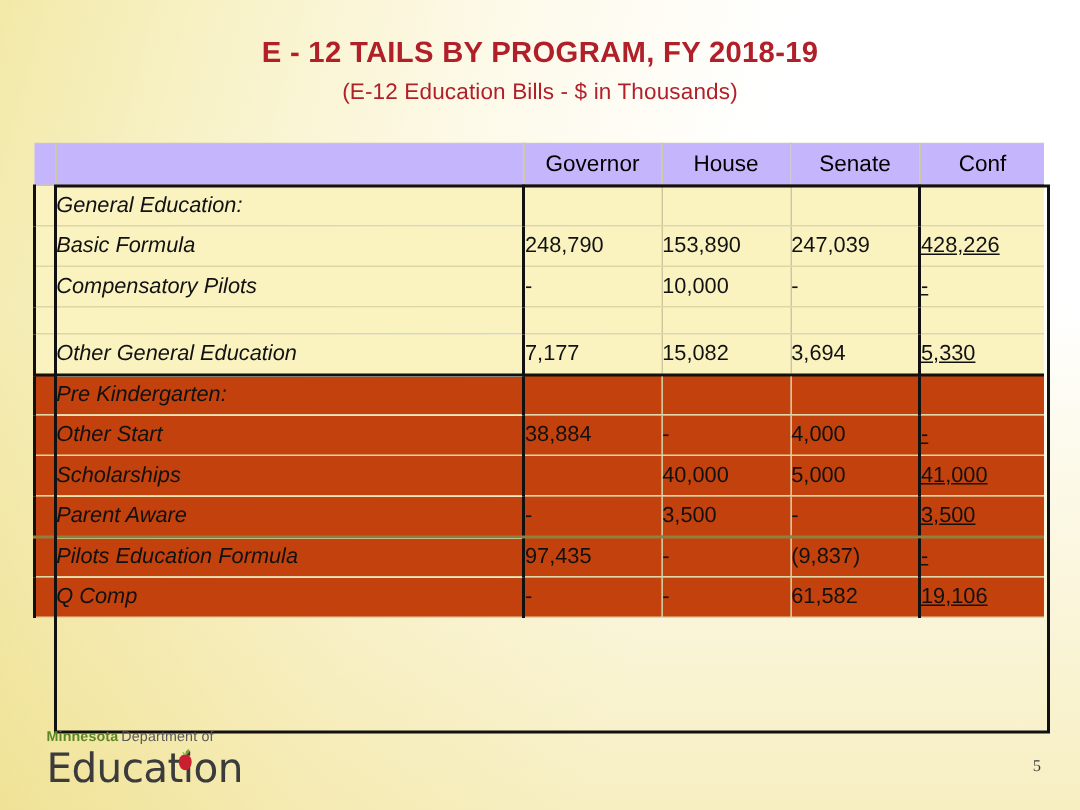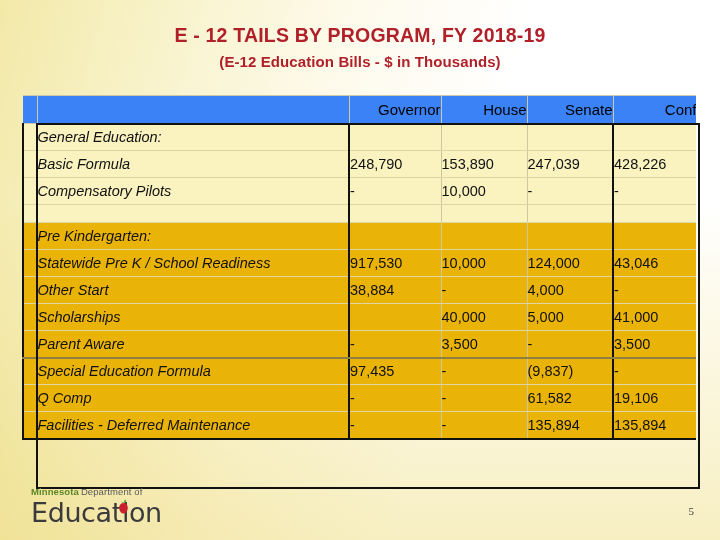--- a/index.html
+++ b/index.html
@@ -41,21 +41,21 @@
     line-height: 1.16;
   }
   #title-main {
     font-size: 19.5px;
     font-weight: bold;
     color: #b11f29;
     letter-spacing: 0.2px;
   }
   #title-sub {
     font-size: 15px;
-    font-weight: bold;
+    font-weight: normal;
     color: #b11f29;
     margin-top: 6px;
     letter-spacing: 0.1px;
   }
 
   
   #budget-table-wrap {
     position: absolute;
     left: 22px;
     top: 95px;
@@ -81,25 +81,25 @@
   
   col.c-gutter { width: 14px; }
   col.c-label  { width: 312px; }
   col.c-gov    { width: 92px; }
   col.c-house  { width: 86px; }
   col.c-sen    { width: 86px; }
   col.c-conf   { width: 84px; }
 
   
   tr.header-row td, tr.header-row th {
-    background: #3b82f6;
+    background: #c4b5fd;
     height: 28px;
     font-weight: bold;
     font-size: 15px;
-    text-align: right;
+    text-align: center;
     color: #000;
     border-top: 1px solid #cdc8a8;
     border-bottom: 1px solid #6b6445;
   }
   tr.header-row td.hdr-gutter,
   tr.header-row td.hdr-label {
     border-bottom: 1px solid #cdc8a8;
   }
   tr.header-row td.hdr-gutter { border-right: 1px solid #cdc8a8; }
   tr.header-row td.hdr-label  { border-right: 1px solid #cdc8a8; }
@@ -120,28 +120,29 @@
     border-left: 2px solid #111111;
   }
   td.num {
     padding-right: 7px;
     white-space: nowrap;
     border-right: 1px solid #cfc79c;
   }
   td.num.conf {
     border-right: 2px solid #a3a3a3;
     padding-right: 9px;
+    text-decoration: underline;
   }
   td.num.sen {
     border-right: 2px solid #111111;
   }
 
   
   tr.band-light td { background: #faf3c0; }
-  tr.band-bright td { background: #eab308; }
+  tr.band-bright td { background: #c2410c; }
 
   
   tr.row td { height: 27px; border-bottom: 1px solid #ded6a6; }
   tr.row.spacer td { height: 18px; }
   tr.row.section-head td { font-weight: bold; }
 
   
   tr.thick-below td { border-bottom: 2px solid #111111; }
   tr.thick-below-soft td { border-bottom: 2px solid #8d8040; }
   tr.row.last td { border-bottom: 2px solid #111111; }
@@ -268,38 +269,38 @@
             <td class="num conf">-</td>
           </tr>
           <tr class="row band-light spacer">
             <td class="gutter"></td>
             <td class="lbl"></td>
             <td class="num gov"></td>
             <td class="num house"></td>
             <td class="num sen"></td>
             <td class="num conf"></td>
           </tr>
+          <tr class="row band-light thick-below">
+            <td class="gutter"></td>
+            <td class="lbl">Other General Education</td>
+            <td class="num gov">7,177</td>
+            <td class="num house">15,082</td>
+            <td class="num sen">3,694</td>
+            <td class="num conf">5,330</td>
+          </tr>
           <tr class="row band-bright section-head">
             <td class="gutter"></td>
             <td class="lbl">Pre Kindergarten:</td>
             <td class="num gov"></td>
             <td class="num house"></td>
             <td class="num sen"></td>
             <td class="num conf"></td>
           </tr>
           <tr class="row band-bright">
             <td class="gutter"></td>
-            <td class="lbl">Statewide Pre K / School Readiness</td>
-            <td class="num gov">917,530</td>
-            <td class="num house">10,000</td>
-            <td class="num sen">124,000</td>
-            <td class="num conf">43,046</td>
-          </tr>
-          <tr class="row band-bright">
-            <td class="gutter"></td>
             <td class="lbl"> Other Start</td>
             <td class="num gov">38,884</td>
             <td class="num house">-</td>
             <td class="num sen">4,000</td>
             <td class="num conf">-</td>
           </tr>
           <tr class="row band-bright">
             <td class="gutter"></td>
             <td class="lbl">Scholarships</td>
             <td class="num gov"></td>
@@ -310,41 +311,33 @@
           <tr class="row band-bright thick-below-soft">
             <td class="gutter"></td>
             <td class="lbl">Parent Aware</td>
             <td class="num gov">-</td>
             <td class="num house">3,500</td>
             <td class="num sen">-</td>
             <td class="num conf">3,500</td>
           </tr>
           <tr class="row band-bright">
             <td class="gutter"></td>
-            <td class="lbl">Special Education Formula</td>
+            <td class="lbl">Pilots Education Formula</td>
             <td class="num gov">97,435</td>
             <td class="num house">-</td>
             <td class="num sen">(9,837)</td>
             <td class="num conf">-</td>
           </tr>
           <tr class="row band-bright">
             <td class="gutter"></td>
             <td class="lbl">Q Comp</td>
             <td class="num gov">-</td>
             <td class="num house">-</td>
             <td class="num sen">61,582</td>
             <td class="num conf">19,106</td>
-          </tr>
-          <tr class="row band-bright last">
-            <td class="gutter"></td>
-            <td class="lbl">Facilities - Deferred Maintenance</td>
-            <td class="num gov">-</td>
-            <td class="num house">-</td>
-            <td class="num sen">135,894</td>
-            <td class="num conf">135,894</td>
           </tr>
         </tbody>
     </table>
   </div>
   <div id="table-frame"></div>
 
   <div id="logo">
     <div id="logo-line1">
       <span id="logo-state">Minnesota</span><span id="logo-dept">Department of</span>
     </div>

